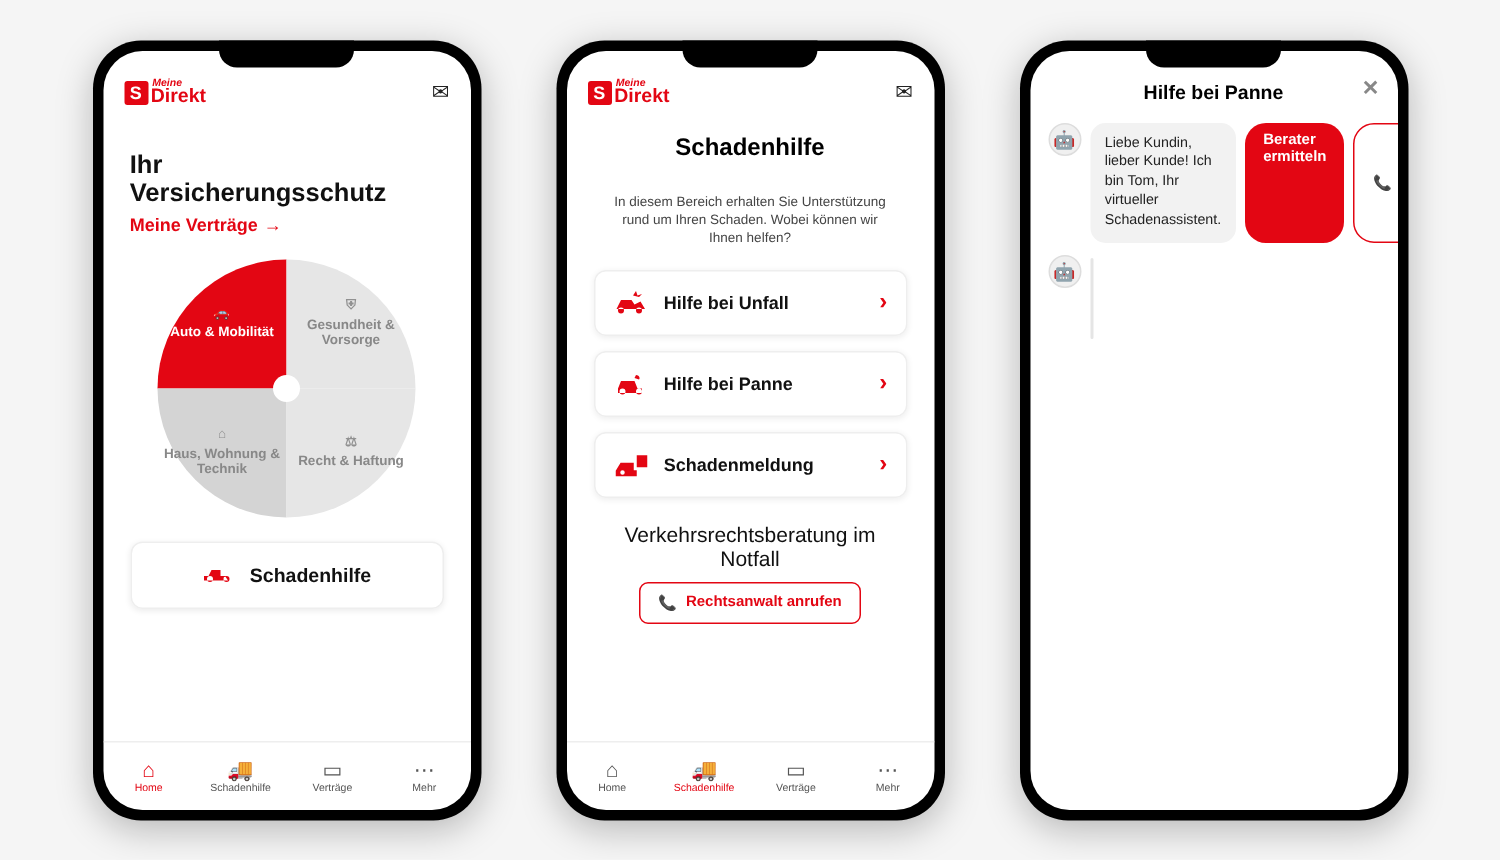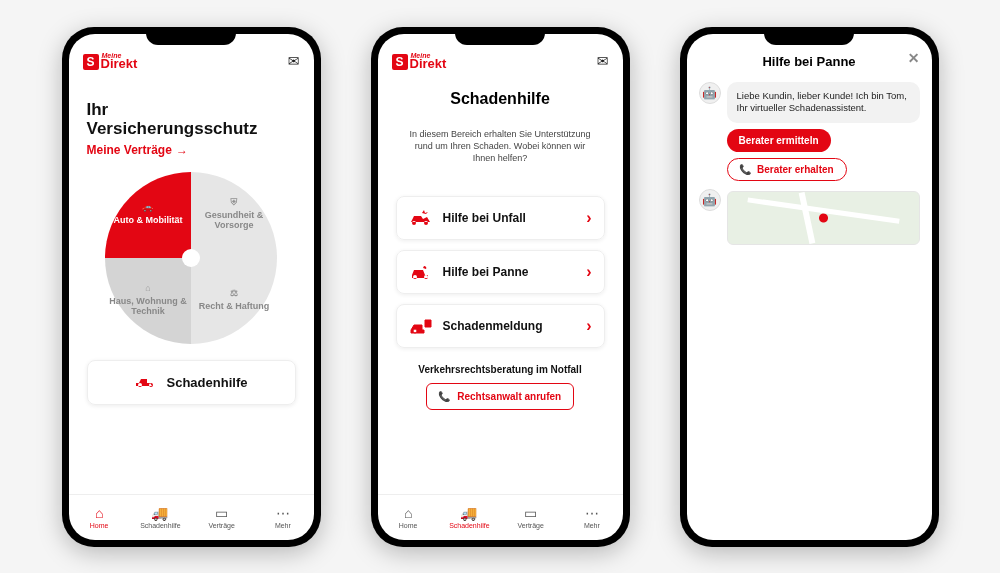--- a/index.html
+++ b/index.html
@@ -111,49 +111,49 @@
     border-top: 1px solid #eee;
     display:flex;
   }
   .tab { flex:1; display:flex; flex-direction:column; align-items:center; justify-content:center; gap:2px; font-size:7px; color:#555;}
   .tab.active { color:#e30613; }
   .tab .ti { font-size: 14px; line-height:1;}
   
   .center-title { text-align:center; margin-top: 8px;}
   .center-title h2 { font-size: 16px; font-weight:700; }
   .center-title p { font-size: 9px; color:#444; line-height:1.35; margin-top:20px; padding: 0 10px;}
-  .card-list { margin-top: 32px; display:flex; flex-direction:column; gap:10px;}
+  .card-list { margin-top: 16px; display:flex; flex-direction:column; gap:10px;}
   .card {
     border:1px solid #eee; border-radius:8px; box-shadow:0 1px 4px rgba(0,0,0,.07);
     padding: 12px 12px; display:flex; align-items:center; gap:10px;
   }
   .card .label { flex:1; font-weight:700; font-size:12px; color:#111;}
   .card .chev { color:#e30613; font-weight:700;}
   .card .cicon { width:24px; display:flex; justify-content:center;}
-  .sub-h { text-align:center; font-weight:700; font-size:10px; margin-top:16px; color:#111;}
+  .sub-h { text-align:center; font-weight:400; font-size:14px; margin-top:16px; color:#111;}
   .outline-btn {
     margin: 8px auto 0; border:1px solid #e30613; color:#e30613; border-radius:6px;
     padding: 7px 12px; font-size:10px; font-weight:600; display:flex; align-items:center; gap:6px;
     width: fit-content;
   }
   
   .chat-header {
     display:flex; align-items:center; justify-content:center;
     height: 42px; position:relative; font-weight:700; font-size:13px;
     border-bottom: 0px;
     padding-top: 14px;
   }
   .chat-header .close { position:absolute; right:12px; top:16px; color:#888; font-size:14px;}
   .chat-body { padding: 6px 12px 0; overflow:hidden; flex:1; display:flex; flex-direction:column; gap:8px;}
   .msg-row { display:flex; gap:6px; align-items:flex-start;}
   .avatar { width:22px; height:22px; border-radius:50%; background:#f0f0f0; display:flex; align-items:center; justify-content:center; font-size:12px; flex-shrink:0; border:1px solid #ddd;}
   .bubble {
     background:#f2f2f2; border-radius:10px; padding:8px 10px; font-size:9.5px; line-height:1.35; color:#222;
   }
-  .msg-col { display:flex; flex-direction:column; gap:6px; }
+  .msg-col { display:flex; flex-direction:row; gap:6px; }
   .pill-red { background:#e30613; color:#fff; border-radius:14px; padding:6px 12px; font-size:10px; font-weight:700; width:fit-content;}
   .pill-out { border:1px solid #e30613; color:#e30613; border-radius:14px; padding:5px 12px; font-size:10px; font-weight:600; width:fit-content; display:flex; gap:5px; align-items:center;}
   .map {
     height: 54px; border-radius:6px; margin-top:2px;
     background:
       radial-gradient(circle at 50% 50%, #e30613 0 4px, transparent 5px),
       linear-gradient(#e8f0e4,#e8f0e4);
     position:relative; overflow:hidden; border:1px solid #e5e5e5;
   }
   .map::before, .map::after {

